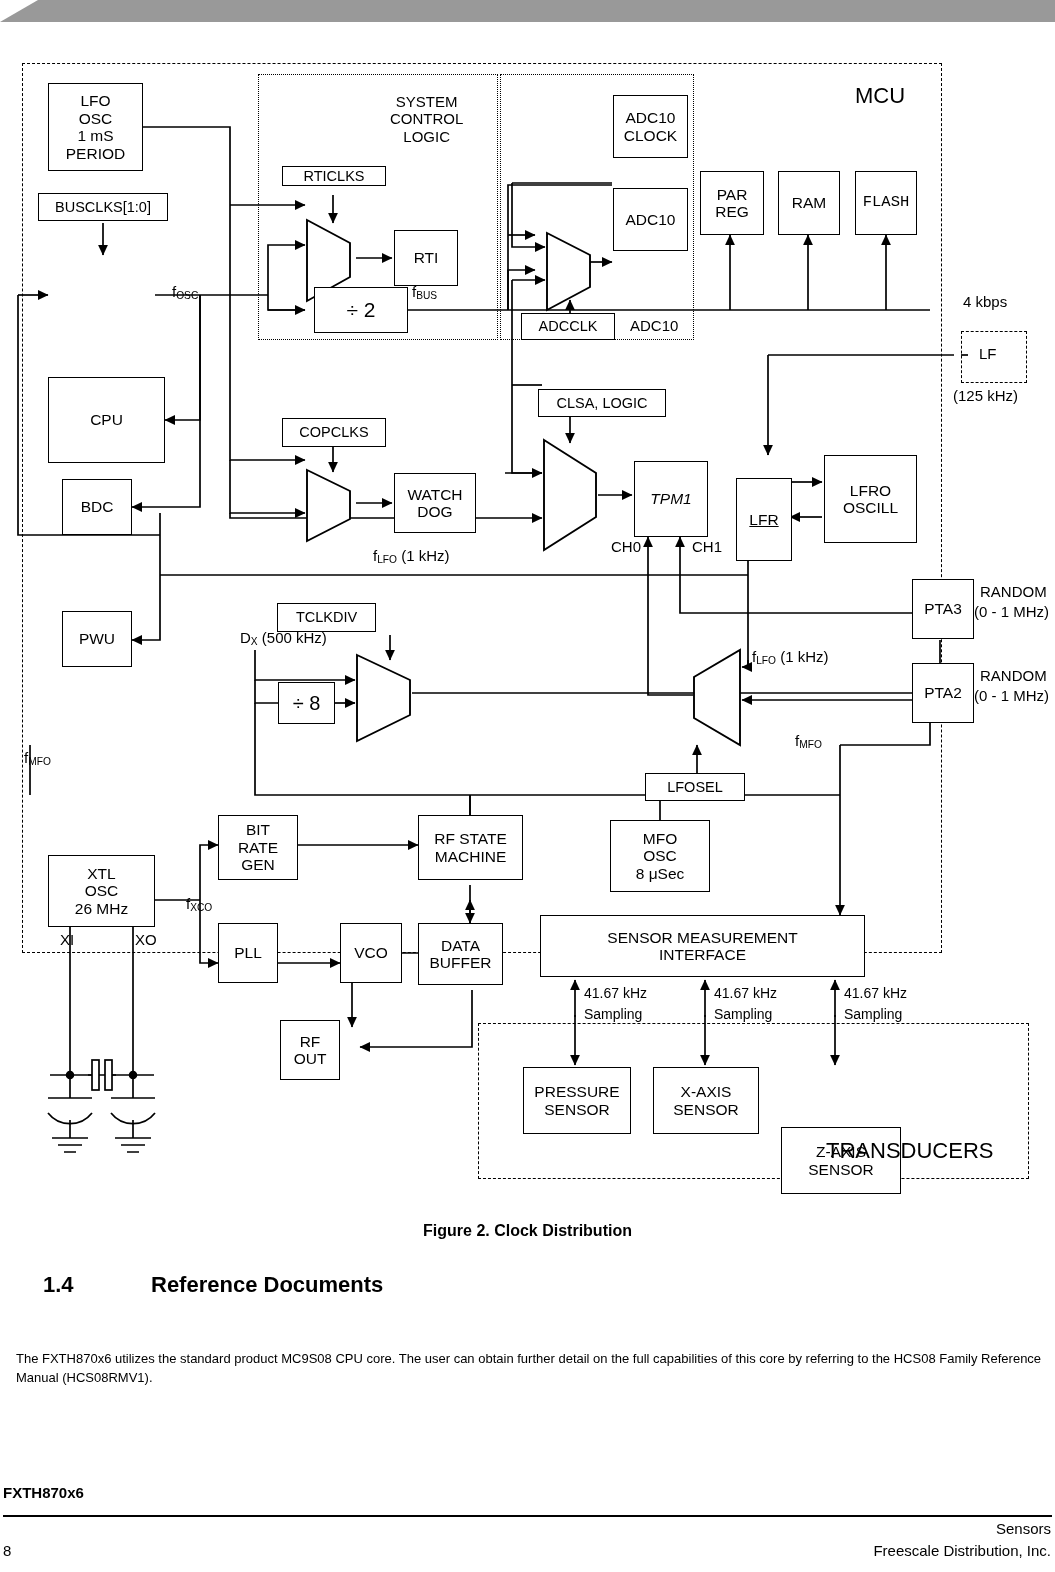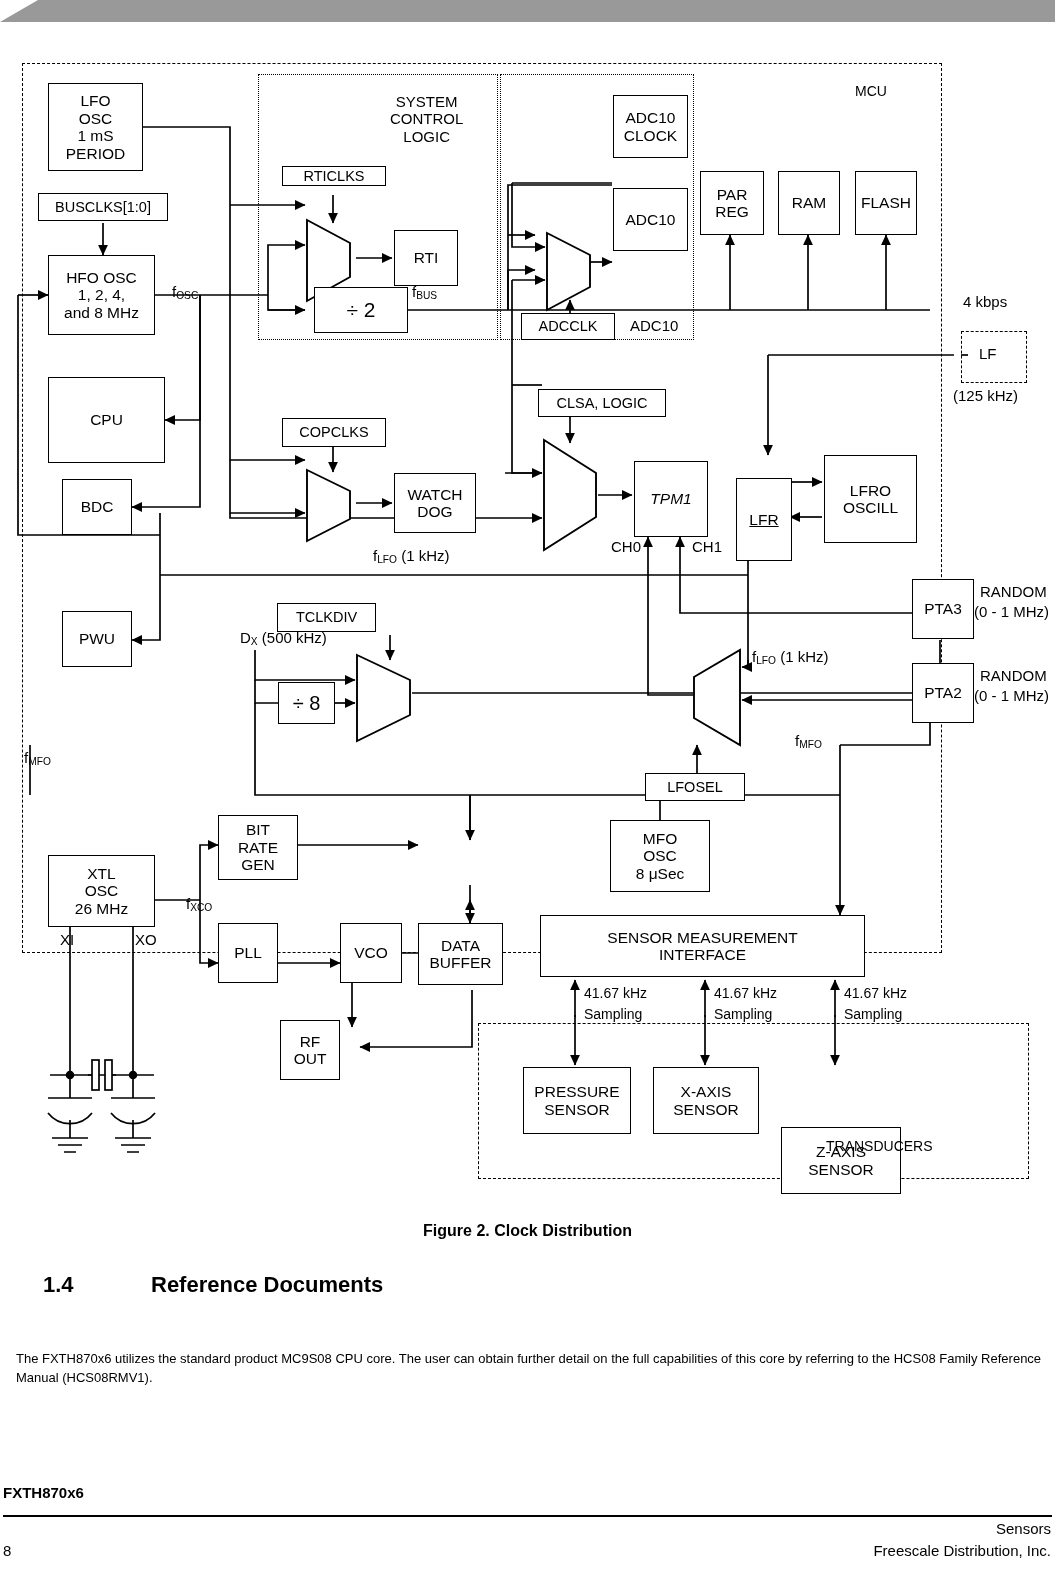--- a/index.html
+++ b/index.html
@@ -10,21 +10,21 @@
             background:#999;clip-path:polygon(38px 0,1055px 0,1055px 22px,0 22px);}
 
   
   #diagram{position:absolute;left:0;top:55px;width:1055px;height:1150px;}
   #diagram svg{position:absolute;left:0;top:0;}
   .blk{position:absolute;border:1.6px solid #000;background:#fff;
        display:flex;align-items:center;justify-content:center;text-align:center;
        font-size:15.5px;line-height:1.13;box-sizing:border-box;z-index:3;}
   .blk.sm{font-size:14.5px;}
   .lbl{position:absolute;font-size:15px;line-height:1.15;white-space:nowrap;z-index:4;}
-  .lbl.big{font-size:14px;}
+  .lbl.big{font-size:22px;}
   .lbl.sml{font-size:14px;}
   sub{font-size:.68em;vertical-align:-.22em;}
   .dashbox{position:absolute;box-sizing:border-box;z-index:1;}
   .d-dashed{border:1.7px dashed #000;}
   .d-dotted{border:1.7px dotted #000;}
 
   
   .figcap{position:absolute;left:0;top:1222px;width:1055px;text-align:center;
           font-size:16px;font-weight:bold;}
   .h-sec{position:absolute;left:3px;top:1272px;font-size:22px;font-weight:bold;margin-left:40px;}
@@ -226,25 +226,20 @@
       <span style="white-space:pre-line">LFO
 OSC
 1 mS
 PERIOD</span>
       </div>
 
     <div class="blk sm" style="left:38px;top:138px;width:130px;height:28px;">
       <span>BUSCLKS[1:0]</span>
       </div>
 
-    <div class="blk" style="left:48px;top:200px;width:107px;height:80px;">
-      <span style="white-space:pre-line">HFO OSC
-1, 2, 4,
-and 8 MHz</span>
-      </div>
 
     <div class="blk" style="left:48px;top:322px;width:117px;height:86px;">
       <span>CPU</span>
       </div>
 
     <div class="blk" style="left:62px;top:424px;width:70px;height:56px;">
       <span>BDC</span>
       </div>
 
     <div class="blk" style="left:62px;top:556px;width:70px;height:56px;">
@@ -297,21 +292,21 @@
 
     <div class="blk" style="left:700px;top:116px;width:64px;height:64px;">
       <span style="white-space:pre-line">PAR
 REG</span>
       </div>
 
     <div class="blk" style="left:778px;top:116px;width:62px;height:64px;">
       <span>RAM</span>
       </div>
 
-    <div class="blk" style="left:855px;top:116px;width:62px;height:64px;">
+    <div class="blk" style="left:855px;top:116px;width:62px;height:64px;font-family:Liberation Mono, monospace;">
       <span>FLASH</span>
       </div>
 
     <div class="lbl" style="left:979px;top:290px;">LF</div>
 
     <div class="blk sm" style="left:538px;top:334px;width:128px;height:28px;">
       <span>CLSA, LOGIC</span>
       </div>
 
     <div class="blk" style="left:634px;top:406px;width:74px;height:76px;font-style:italic;">
@@ -344,20 +339,24 @@
 OSC
 26 MHz</span>
       </div>
 
     <div class="blk" style="left:218px;top:760px;width:80px;height:65px;">
       <span style="white-space:pre-line">BIT
 RATE
 GEN</span>
       </div>
 
+    <div class="blk" style="left:418px;top:760px;width:105px;height:65px;">
+      <span style="white-space:pre-line">RF STATE
+MACHINE</span>
+      </div>
 
     <div class="blk" style="left:610px;top:765px;width:100px;height:72px;">
       <span style="white-space:pre-line">MFO
 OSC
 8 μSec</span>
       </div>
 
     <div class="blk" style="left:218px;top:868px;width:60px;height:60px;">
       <span>PLL</span>
       </div>

